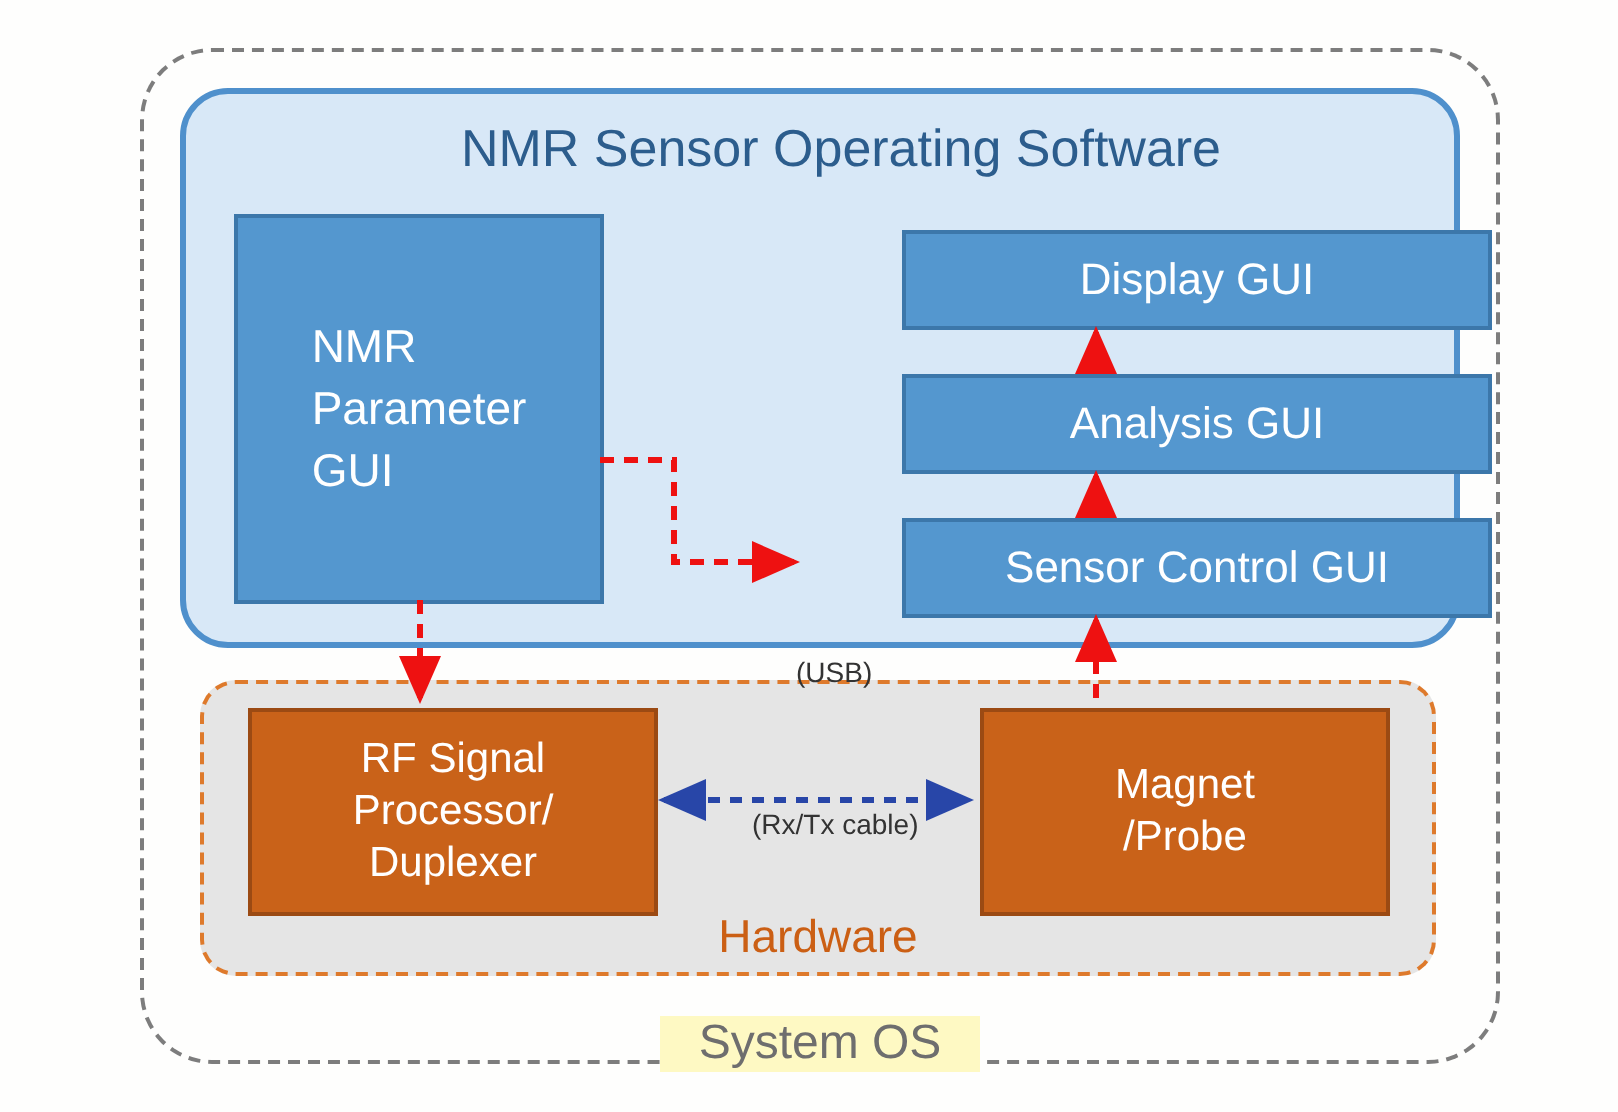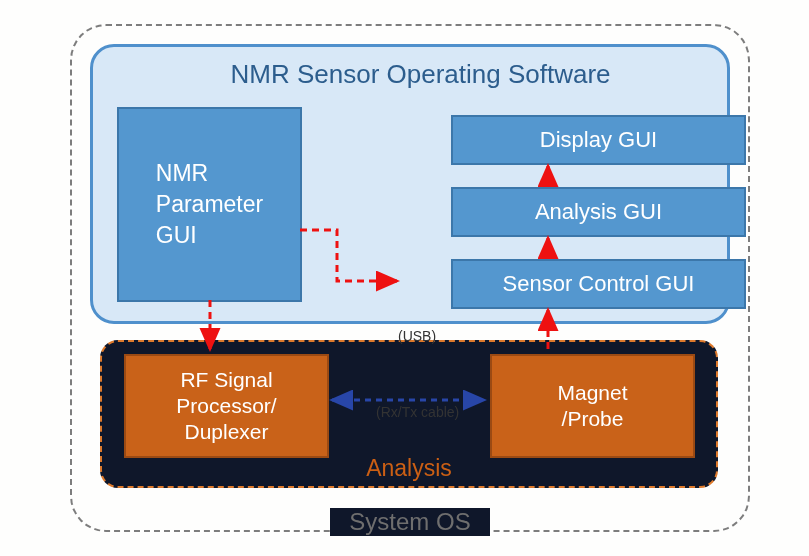--- a/index.html
+++ b/index.html
@@ -20,21 +20,21 @@
     height: 508px;
     border: 2px dashed #7d7d7d;
     border-radius: 36px;
   }
   .system-os-label {
     position: absolute;
     left: 0; right: 0; bottom: -6px;
     text-align: center;
     font-size: 24px;
     color: #6e6e6e;
-    background: #0f172a;
+    background: #fef9c3;
     width: 160px;
     margin: 0 auto;
   }
   .software {
     position: absolute;
     left: 90px;
     top: 44px;
     width: 640px;
     height: 280px;
     background: #d8e8f7;
@@ -81,21 +81,21 @@
   .display-gui { top: 68px; }
   .analysis-gui { top: 140px; }
   .sensor-control-gui { top: 212px; justify-content: center; }
 
   .hardware {
     position: absolute;
     left: 100px;
     top: 340px;
     width: 618px;
     height: 148px;
-    background: #0f172a;
+    background: #e5e5e5;
     border: 2px dashed #de7a2c;
     border-radius: 18px;
   }
   .hardware-label {
     position: absolute;
     left: 0; right: 0; bottom: 4px;
     text-align: center;
     font-size: 23px;
     color: #cb5f14;
   }
@@ -160,21 +160,21 @@
 <div class="hardware">
   <div class="hw-box rf-box">
     <span style="white-space:pre-line;">RF Signal
 Processor/
 Duplexer</span>
   </div>
   <div class="hw-box magnet-box">
     <span style="white-space:pre-line;">Magnet
 /Probe</span>
   </div>
-  <div class="hardware-label">Analysis</div>
+  <div class="hardware-label">Hardware</div>
 </div>
 
 <div class="conn-label usb-label">(USB)</div>
 <div class="conn-label rxtx-label">(Rx/Tx cable)</div>
 
 <svg class="arrows">
   <defs>
     <marker id="redHead" markerWidth="10" markerHeight="10" refX="7" refY="3.5" orient="auto">
       <polygon points="0 0, 8 3.5, 0 7" fill="#e11"></polygon>
     </marker>

